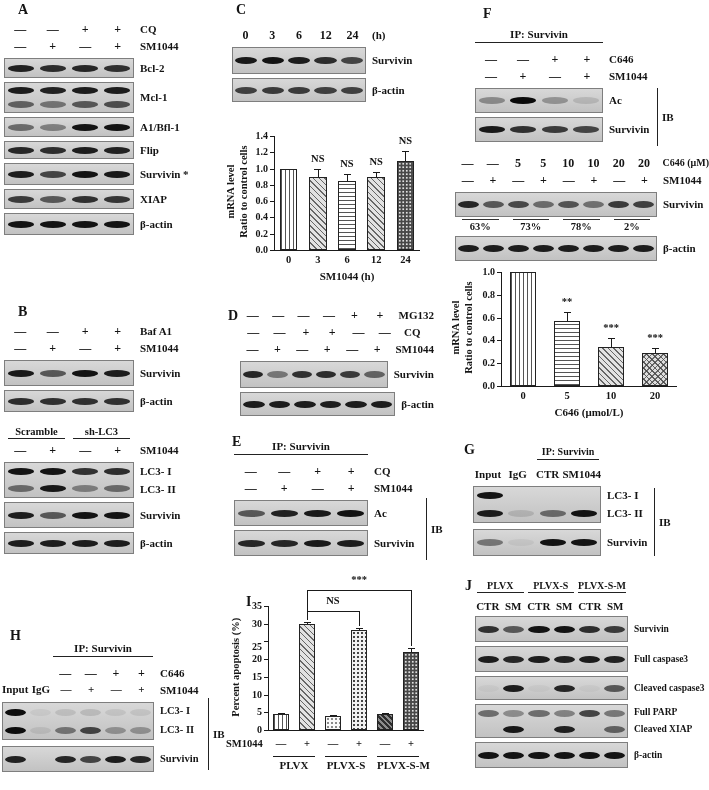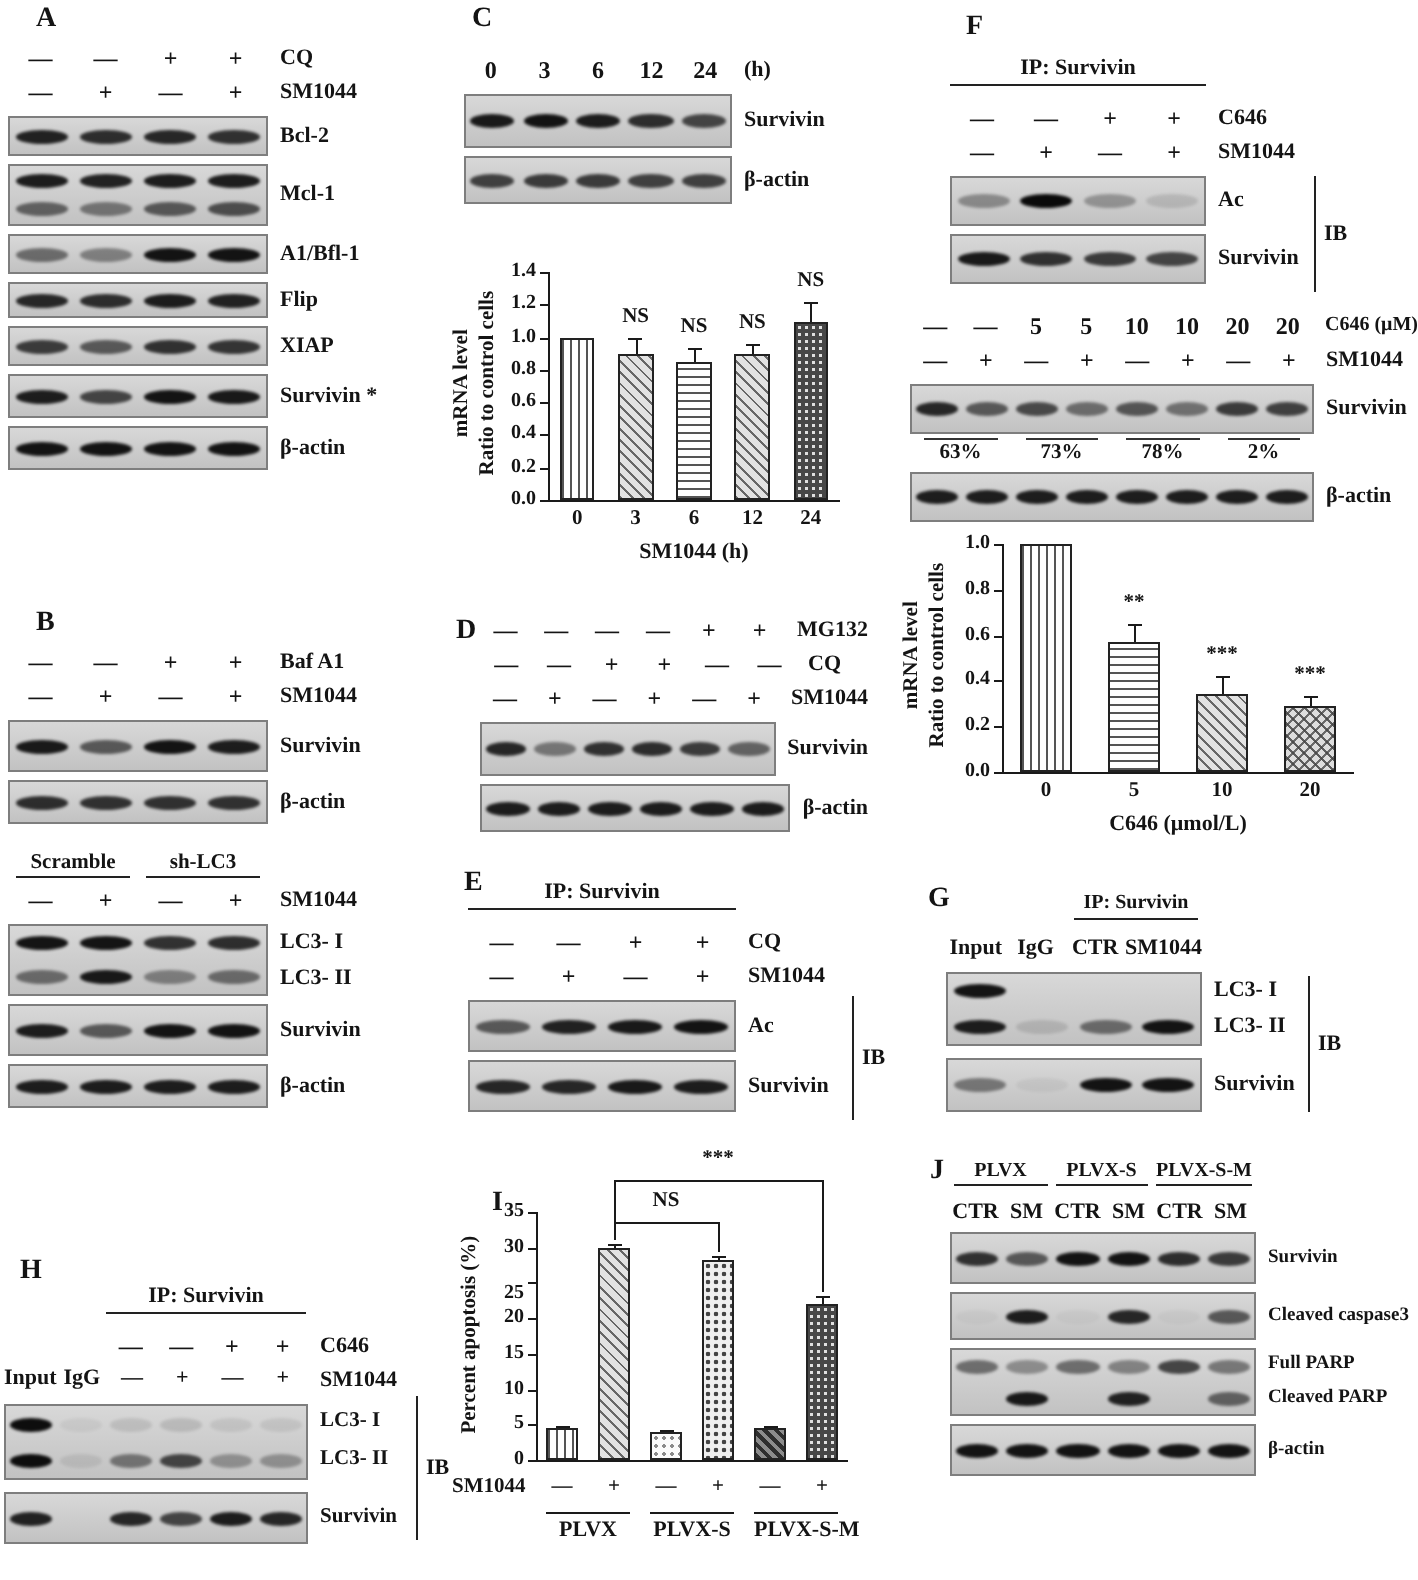--- a/index.html
+++ b/index.html
@@ -168,59 +168,59 @@
               <div class="bandcell">
                 <div class="band" style="opacity: 0.88;"></div>
               </div>
             </div>
           </div>
           <div class="blabels">
             <div>Flip</div>
           </div>
         </div>
       <div class="brow">
+          <div class="bbox" style="height:22px;">
+            <div class="band-row">
+              <div class="bandcell">
+                <div class="band" style="opacity: 0.9;"></div>
+              </div>
+              <div class="bandcell">
+                <div class="band" style="opacity: 0.7;"></div>
+              </div>
+              <div class="bandcell">
+                <div class="band" style="opacity: 0.95;"></div>
+              </div>
+              <div class="bandcell">
+                <div class="band" style="opacity: 0.92;"></div>
+              </div>
+            </div>
+          </div>
+          <div class="blabels">
+            <div>Survivin *</div>
+          </div>
+        </div>
+      <div class="brow">
           <div class="bbox">
             <div class="band-row">
               <div class="bandcell">
                 <div class="band" style="opacity: 0.75;"></div>
               </div>
               <div class="bandcell">
                 <div class="band" style="opacity: 0.6;"></div>
               </div>
               <div class="bandcell">
                 <div class="band" style="opacity: 0.8;"></div>
               </div>
               <div class="bandcell">
                 <div class="band" style="opacity: 0.78;"></div>
               </div>
             </div>
           </div>
           <div class="blabels">
             <div>XIAP</div>
-          </div>
-        </div>
-      <div class="brow">
-          <div class="bbox" style="height:22px;">
-            <div class="band-row">
-              <div class="bandcell">
-                <div class="band" style="opacity: 0.9;"></div>
-              </div>
-              <div class="bandcell">
-                <div class="band" style="opacity: 0.7;"></div>
-              </div>
-              <div class="bandcell">
-                <div class="band" style="opacity: 0.95;"></div>
-              </div>
-              <div class="bandcell">
-                <div class="band" style="opacity: 0.92;"></div>
-              </div>
-            </div>
-          </div>
-          <div class="blabels">
-            <div>Survivin *</div>
           </div>
         </div>
       <div class="brow">
           <div class="bbox" style="height:22px;">
             <div class="band-row">
               <div class="bandcell">
                 <div class="band" style="opacity: 0.95;"></div>
               </div>
               <div class="bandcell">
                 <div class="band" style="opacity: 0.95;"></div>
@@ -1166,20 +1166,47 @@
               <div class="bandcell">
                 <div class="band" style="opacity: 0.75;"></div>
               </div>
             </div>
           </div>
           <div class="blabels sm">
             <div>Survivin</div>
           </div>
         </div>
       <div class="brow">
+          <div class="bbox" style="height:26px;">
+            <div class="band-row">
+              <div class="bandcell">
+                <div class="band" style="opacity: 0.9;"></div>
+              </div>
+              <div class="bandcell">
+                <div class="band" style="opacity: 0.85;"></div>
+              </div>
+              <div class="bandcell">
+                <div class="band" style="opacity: 0.9;"></div>
+              </div>
+              <div class="bandcell">
+                <div class="band" style="opacity: 0.88;"></div>
+              </div>
+              <div class="bandcell">
+                <div class="band" style="opacity: 0.9;"></div>
+              </div>
+              <div class="bandcell">
+                <div class="band" style="opacity: 0.88;"></div>
+              </div>
+            </div>
+          </div>
+          <div class="blabels sm">
+            <div>Full caspase3</div>
+          </div>
+        </div>
+      <div class="brow">
           <div class="bbox" style="height:24px;">
             <div class="band-row">
               <div class="bandcell">
                 <div class="band" style="opacity: 0.03;"></div>
               </div>
               <div class="bandcell">
                 <div class="band" style="opacity: 0.9;"></div>
               </div>
               <div class="bandcell">
                 <div class="band" style="opacity: 0.03;"></div>
@@ -1237,21 +1264,21 @@
               <div class="bandcell">
                 <div class="band" style="opacity: 0;"></div>
               </div>
               <div class="bandcell">
                 <div class="band" style="opacity: 0.55;"></div>
               </div>
             </div>
           </div>
           <div class="blabels sm">
             <div>Full PARP</div>
-            <div>Cleaved PARP</div>
+            <div>Cleaved XIAP</div>
           </div>
         </div>
       <div class="brow">
           <div class="bbox" style="height:26px;">
             <div class="band-row">
               <div class="bandcell">
                 <div class="band" style="opacity: 0.95;"></div>
               </div>
               <div class="bandcell">
                 <div class="band" style="opacity: 0.95;"></div>

